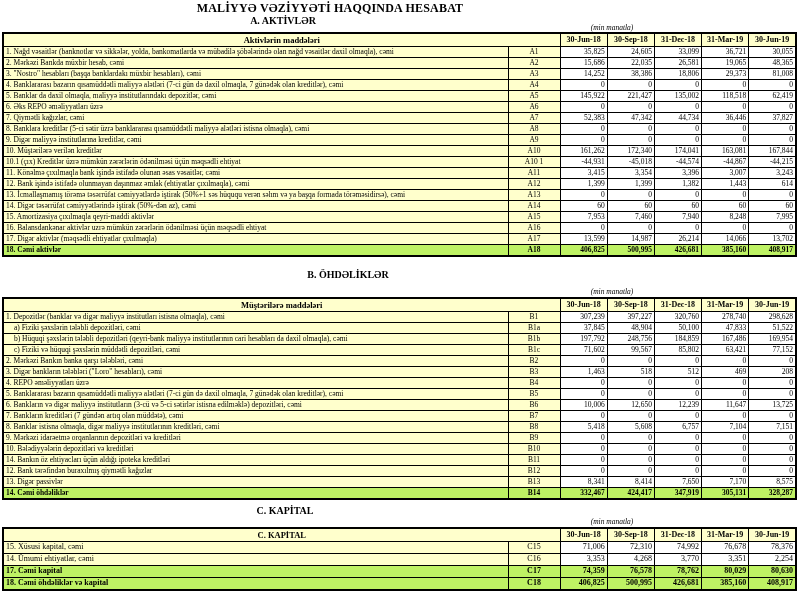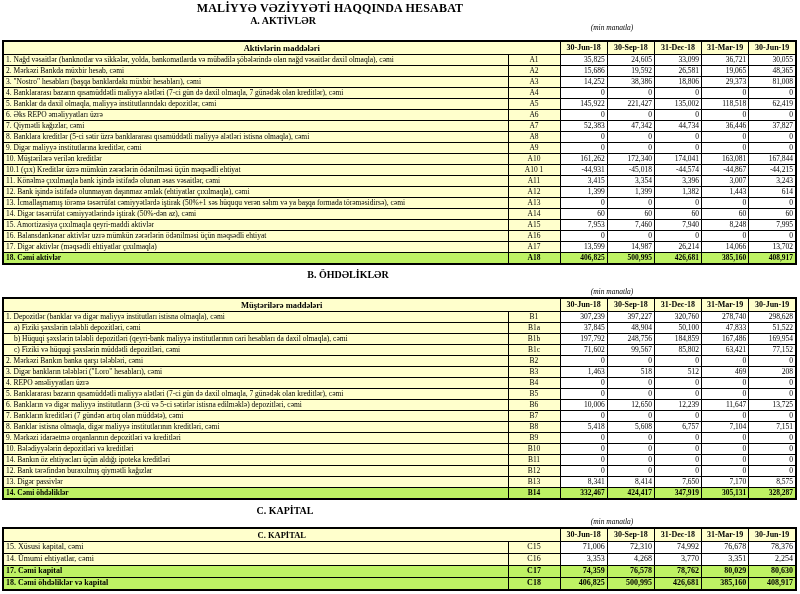--- a/index.html
+++ b/index.html
@@ -21,21 +21,21 @@
     position:absolute;left:552px;width:120px;text-align:center;
     font-style:italic;font-size:7.5px;
   }
   #note-a{top:23px;}
   #note-b{top:287px;}
   #note-c{top:517px;}
   table{
     position:absolute;left:2px;width:795px;border-collapse:collapse;
     table-layout:fixed;border:2px solid #000;
   }
-  #table-a{top:40px;}
+  #table-a{top:32px;}
   #table-b{top:297px;}
   #table-c{top:527px;}
   col.c-label{width:505px;}
   col.c-code{width:52px;}
   th,td{
     border:1px solid #000;overflow:hidden;white-space:nowrap;
     line-height:1.05;vertical-align:middle;
   }
   th{
     background:#FFFFCC;font-weight:bold;text-align:center;
@@ -84,21 +84,21 @@
         <td class="val">35,825</td>
         <td class="val">24,605</td>
         <td class="val">33,099</td>
         <td class="val">36,721</td>
         <td class="val">30,055</td>
       </tr>
       <tr>
         <td class="lbl">2. Mərkəzi Bankda müxbir hesab, cəmi</td>
         <td class="code">A2</td>
         <td class="val">15,686</td>
-        <td class="val">19,592</td>
+        <td class="val">22,035</td>
         <td class="val">26,581</td>
         <td class="val">19,065</td>
         <td class="val">48,365</td>
       </tr>
       <tr>
         <td class="lbl">3. "Nostro" hesabları (başqa banklardakı müxbir hesabları), cəmi</td>
         <td class="code">A3</td>
         <td class="val">14,252</td>
         <td class="val">38,386</td>
         <td class="val">18,806</td>

